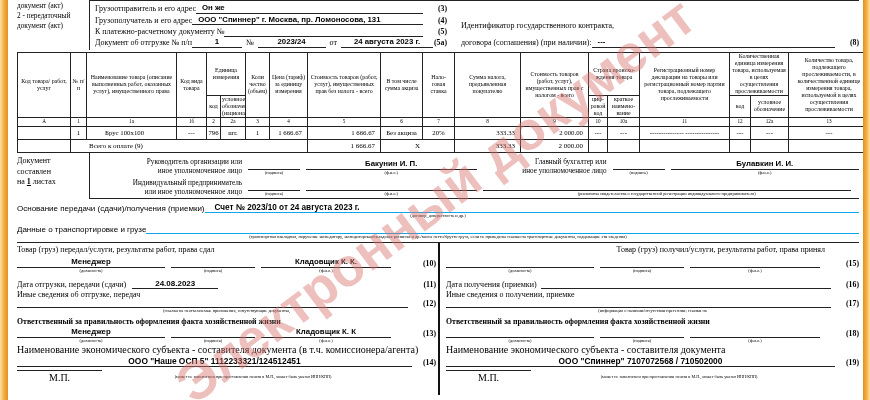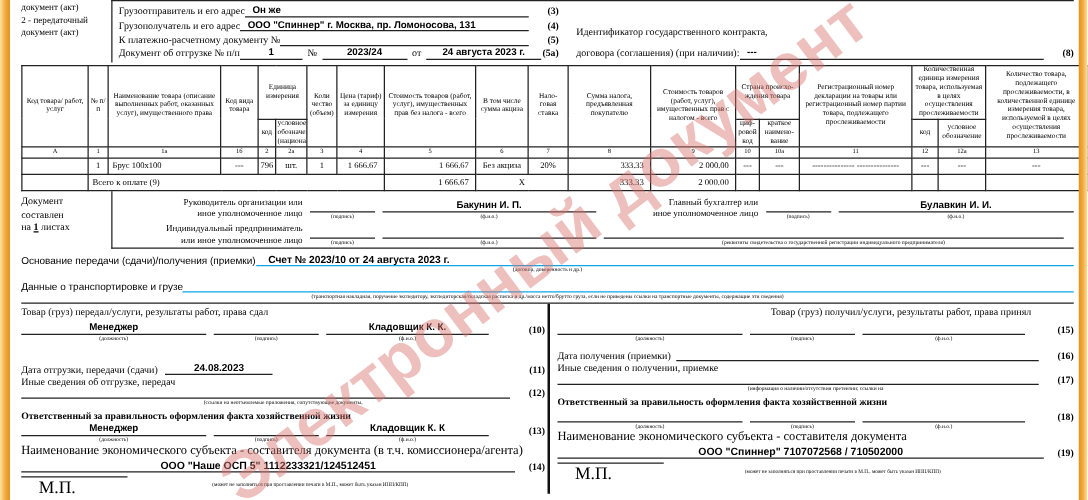--- a/index.html
+++ b/index.html
@@ -28,21 +28,21 @@
   .fval.ctr{text-align:center;padding-left:2px}
   .fnum{width:24px;text-align:right;font-weight:bold;font-size:7.8px}
   
   table.goods{border-collapse:collapse;table-layout:fixed;width:100%;margin-top:2px}
   .goods th,.goods td{border:1px solid #222;padding:0 1px;text-align:center;vertical-align:middle;
         font-weight:normal;overflow:hidden}
   .goods th{font-size:5.9px;line-height:1.18}
   .goods tr.idx td{font-size:5.2px;height:8px;line-height:1;padding:0}
   .goods tr.data td{font-size:6.8px;height:12px;line-height:1.05}
   .goods tr.total td{font-size:7px;height:12px}
-  .goods td.tl{text-align:left;padding-left:3px}
+  .goods td.tl{text-align:left;padding-left:18px}
   .goods td.tr-num{text-align:right;padding-right:5px}
   
   .sig-section{display:flex;height:46px}
   .pages{width:72px;font-size:8px;line-height:1.35;padding-top:3px}
   .pages .n{font-weight:bold;text-decoration:underline}
   .sig-box{flex:1;border-left:1px solid #222;border-bottom:1px solid #222;display:flex;flex-wrap:wrap;
         padding:2px 0 1px 4px}
   .sig-half{width:50%;display:flex;align-items:flex-end;height:21px}
   .sig-label{font-size:7.2px;line-height:1.2;text-align:right;white-space:nowrap}
   .lg{display:flex;flex-direction:column;margin-left:6px}
@@ -71,21 +71,21 @@
   .dval{width:86px;border-bottom:1px solid #222;text-align:center;font-family:"Liberation Sans",sans-serif;
         font-weight:bold;font-size:8px;margin-left:6px}
   .fill{flex:1;border-bottom:1px solid #222;height:9px;margin:0 4px}
   .lbl-bold{font-weight:bold;font-size:7.8px;height:10px;margin-top:1px}
   .lbl-sm{font-size:10px;height:9px;margin-top:1px}
   .entity{display:flex;align-items:flex-end;height:12px}
   .eline{flex:1;border-bottom:1px solid #222;text-align:center;font-family:"Liberation Sans",sans-serif;
         font-weight:bold;font-size:8.4px;white-space:nowrap;overflow:hidden}
   .mp-line{width:85px;border-bottom:1px solid #222;height:3px}
   .mp-row{display:flex;align-items:flex-start;margin-top:1px}
-  .mp{font-size:14px;margin-left:14px}
+  .mp{font-size:10px;margin-left:32px}
   .mp-note{flex:1;text-align:center;font-size:4.2px;margin-top:2px;white-space:nowrap;overflow:hidden}
 </style>
 </head>
 <body>
 
 <div class="edge l"></div>
 <div class="edge r"></div>
 <div class="watermark">Электронный документ</div>
 
 <div class="content">
@@ -331,21 +331,21 @@
         <div class="lg" style="width:84px">
           <div class="ln"></div>
           <div class="cap">(подпись)</div>
         </div>
         <div class="lg" style="width:130px">
           <div class="ln">Кладовщик К. К.</div>
           <div class="cap">(ф.и.о.)</div>
         </div>
         <span class="pnum">(10)</span>
       </div>
-      <div class="prow" style="height:13px;margin-top:12px">
+      <div class="prow" style="height:13px;margin-top:1px">
         <span>Дата отгрузки, передачи (сдачи)</span>
         <span class="dval">24.08.2023</span>
         <span class="pnum">(11)</span>
       </div>
       <div class="prow" style="height:10px">
         <span>Иные сведения об отгрузке, передач</span>
       </div>
       <div class="prow" style="height:9px">
         <span class="fill" style="margin-left:0"></span>
         <span class="pnum">(12)</span>

